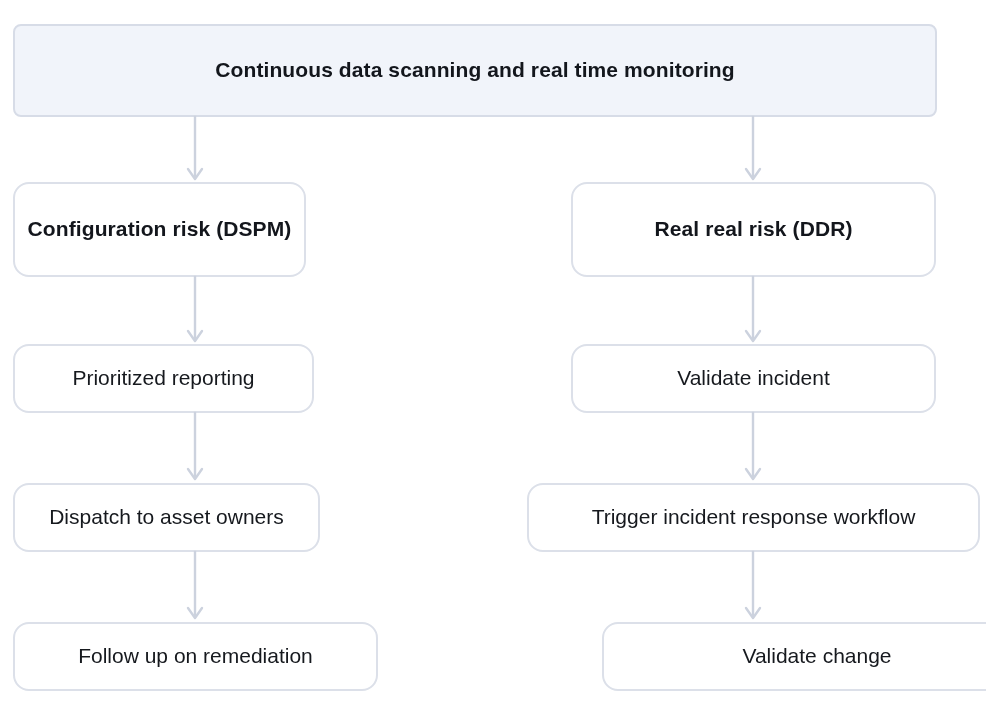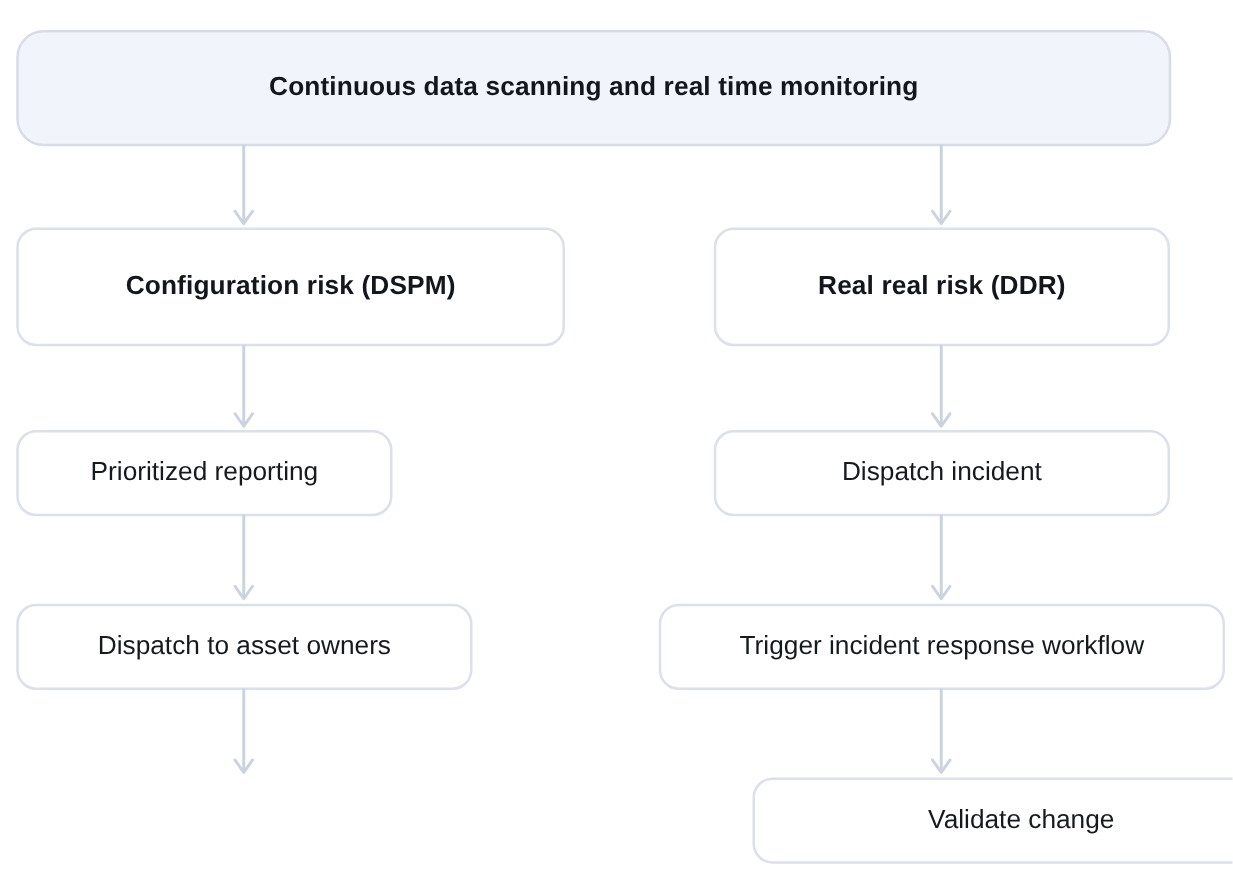--- a/index.html
+++ b/index.html
@@ -38,21 +38,21 @@
 
   .node .node-label {
     display: block;
     white-space: nowrap;
   }
 
   
   .node.header {
     background: #f1f4fa;
     border-color: #d7dce7;
-    border-radius: 22px;
+    border-radius: 8px;
   }
   .node.header .node-label {
     font-size: 21px;
     font-weight: bold;
     letter-spacing: 0.1px;
     color: #13161c;
   }
 
   
   .node.strong .node-label {
@@ -109,21 +109,21 @@
     </svg>
   </div>
 
   <div class="arrow" style="left:742px; top:117px; width:24px; height:65px;">
     <svg width="24" height="65" viewBox="0 0 24 65">
       <line x1="11" y1="0" x2="11" y2="60"></line>
       <path class="head" d="M 4 52 L 11 62 L 18 52"></path>
     </svg>
   </div>
 
-  <div class="node strong" style="left:13px; top:182px; width:439px; height:95px;">
+  <div class="node strong" style="left:13px; top:182px; width:293px; height:95px;">
     <span class="node-label">Configuration risk (DSPM)</span>
   </div>
 
   <div class="arrow" style="left:184px; top:277px; width:24px; height:67px;">
     <svg width="24" height="67" viewBox="0 0 24 67">
       <line x1="11" y1="0" x2="11" y2="62"></line>
       <path class="head" d="M 4 54 L 11 64 L 18 54"></path>
     </svg>
   </div>
 
@@ -131,45 +131,48 @@
     <span class="node-label">Prioritized reporting</span>
   </div>
 
   <div class="arrow" style="left:184px; top:413px; width:24px; height:69px;">
     <svg width="24" height="69" viewBox="0 0 24 69">
       <line x1="11" y1="0" x2="11" y2="64"></line>
       <path class="head" d="M 4 56 L 11 66 L 18 56"></path>
     </svg>
   </div>
 
-  <div class="node plain" style="left:13px; top:483px; width:365px; height:69px;">
+  <div class="node plain" style="left:13px; top:483px; width:307px; height:69px;">
     <span class="node-label">Dispatch to asset owners</span>
   </div>
 
   <div class="arrow" style="left:184px; top:552px; width:24px; height:69px;">
     <svg width="24" height="69" viewBox="0 0 24 69">
       <line x1="11" y1="0" x2="11" y2="64"></line>
       <path class="head" d="M 4 56 L 11 66 L 18 56"></path>
     </svg>
   </div>
 
+  <div class="node plain" style="left:13px; top:622px; width:365px; height:69px;">
+    <span class="node-label">Follow up on remediation</span>
+  </div>
 
   <div class="node strong" style="left:571px; top:182px; width:365px; height:95px;">
     <span class="node-label">Real real risk (DDR)</span>
   </div>
 
   <div class="arrow" style="left:742px; top:277px; width:24px; height:67px;">
     <svg width="24" height="67" viewBox="0 0 24 67">
       <line x1="11" y1="0" x2="11" y2="62"></line>
       <path class="head" d="M 4 54 L 11 64 L 18 54"></path>
     </svg>
   </div>
 
   <div class="node plain" style="left:571px; top:344px; width:365px; height:69px;">
-    <span class="node-label">Dispatch incident</span>
+    <span class="node-label">Validate incident</span>
   </div>
 
   <div class="arrow" style="left:742px; top:413px; width:24px; height:69px;">
     <svg width="24" height="69" viewBox="0 0 24 69">
       <line x1="11" y1="0" x2="11" y2="64"></line>
       <path class="head" d="M 4 56 L 11 66 L 18 56"></path>
     </svg>
   </div>
 
   <div class="node plain" style="left:527px; top:483px; width:453px; height:69px;text-align:right;">

